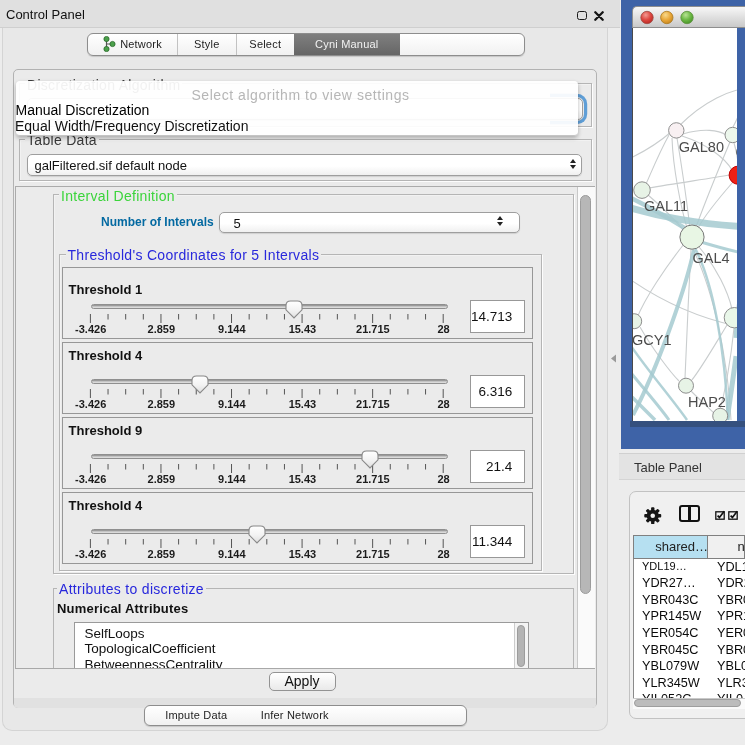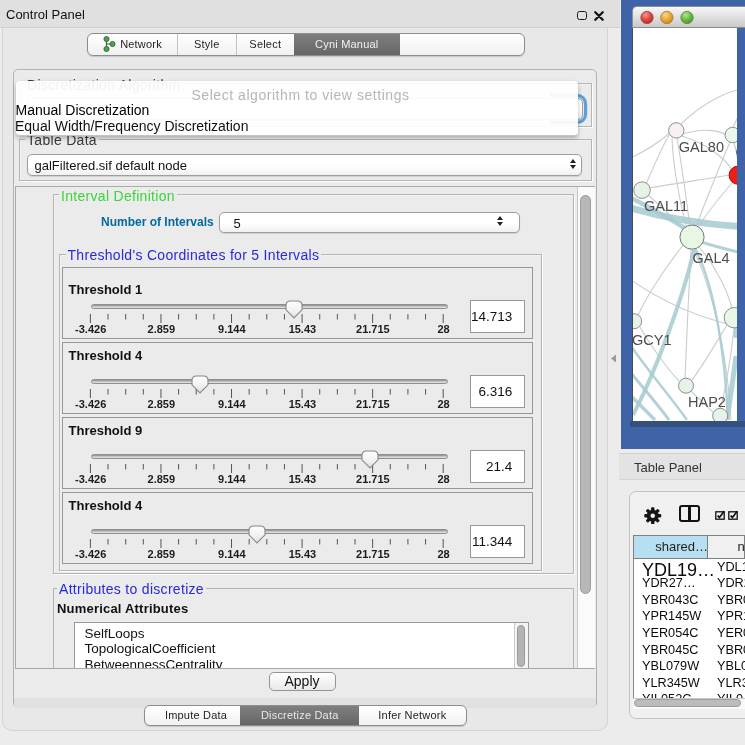--- a/index.html
+++ b/index.html
@@ -252,21 +252,20 @@
     <div style="position:absolute;left:10px;top:3px;font-size:13.5px;color:#111">SelfLoops</div>
     <div style="position:absolute;left:10px;top:18.5px;font-size:13.5px;color:#111">TopologicalCoefficient</div>
     <div style="position:absolute;left:10px;top:34px;font-size:13.5px;color:#111">BetweennessCentrality</div>
     <div style="position:absolute;right:0;top:0;width:14px;height:47px;background:#f4f4f4;border-left:1px solid #ccc"></div>
     <div style="position:absolute;right:2.5px;top:2px;width:8px;height:42px;background:#b4b4b4;border:1px solid #9c9c9c;border-radius:4px"></div>
   </div>
 <div class="abs" style="left:15.4px;top:668px;width:580.1px;height:1px;background:#a8a8a8"></div>
 <div class="abs" style="left:268.5px;top:671.5px;width:67px;height:19.5px;background:linear-gradient(#ffffff,#e9e9e9);border:1px solid #939393;border-radius:5px;display:flex;align-items:center;justify-content:center;font-size:14px;color:#111">Apply</div>
 <div class="tabgrp" style="left:143.5px;top:704.5px;width:323.2px;height:21.5px">
 <div class="tseg" style="width:96.5px;padding-left:7px">Impute Data</div>
-<div class="tseg tdark" style="width:119.3px;color:#e8e8e8">Discretize Data</div>
 <div class="tseg" style="width:107.4px">Infer Network</div>
 </div>
 <svg class="abs" style="left:610px;top:354px" width="7" height="9" viewBox="0 0 7 9">
     <path d="M6 0.5 L1 4.5 L6 8.5 Z" fill="#9a9a9a"></path>
   </svg>
 <div class="abs" style="left:620.5px;top:0;width:124.5px;height:449.2px;background:#3e63a7"></div>
 <div class="abs" style="left:631.5px;top:6.4px;width:113.5px;height:21.6px;background:linear-gradient(#f7f7f7,#c9c9c9);border:1px solid #8e8e8e;border-right:none;border-radius:5px 0 0 0"></div>
 <svg class="abs" style="left:638px;top:9px" width="60" height="17" viewBox="0 0 60 17">
 <defs>
 <radialGradient id="rg" cx="0.4" cy="0.3" r="0.8">
@@ -378,21 +377,21 @@
     <rect x="0.8" y="1.8" width="8.4" height="7.4" fill="none" stroke="#111" stroke-width="1.3"></rect>
     <path d="M2.6 5.6 L4.4 7.4 L9.2 1.2" fill="none" stroke="#111" stroke-width="1.7"></path>
   </svg>
 <svg class="abs" style="left:728.1px;top:509.5px" width="10" height="10" viewBox="0 0 10 10">
     <rect x="0.8" y="1.8" width="8.4" height="7.4" fill="none" stroke="#111" stroke-width="1.3"></rect>
     <path d="M2.6 5.6 L4.4 7.4 L9.2 1.2" fill="none" stroke="#111" stroke-width="1.7"></path>
   </svg>
 <div class="abs" style="left:632.8px;top:535.3px;width:112.2px;height:172.7px;background:#fff;border-left:1px solid #8a8a8a"></div>
 <div class="abs" style="left:632.8px;top:535.3px;width:74.8px;height:23.3px;background:#b6e0f1;border:1px solid #808080;font-size:13px;color:#222;display:flex;align-items:center;justify-content:center;padding-left:23px">shared…</div>
 <div class="abs" style="left:707.6px;top:535.3px;width:37.4px;height:23.3px;background:#f0f0f0;border:1px solid #808080;border-left:none;font-size:13px;color:#222;display:flex;align-items:center;padding-left:30px">n</div>
-<div class="abs" style="left:642px;top:559.8px;font-size:18px;color:#0a0a0a;white-space:nowrap">YDL19…</div>
+<div class="abs" style="left:642px;top:559.8px;font-size:11px;color:#0a0a0a;white-space:nowrap">YDL19…</div>
 <div class="abs" style="left:717px;top:559.8px;font-size:12.7px;color:#0a0a0a;white-space:nowrap">YDL1</div>
 <div class="abs" style="left:642px;top:576.3px;font-size:12.7px;color:#0a0a0a;white-space:nowrap">YDR27…</div>
 <div class="abs" style="left:717px;top:576.3px;font-size:12.7px;color:#0a0a0a;white-space:nowrap">YDR2</div>
 <div class="abs" style="left:642px;top:592.9px;font-size:12.7px;color:#0a0a0a;white-space:nowrap">YBR043C</div>
 <div class="abs" style="left:717px;top:592.9px;font-size:12.7px;color:#0a0a0a;white-space:nowrap">YBR0</div>
 <div class="abs" style="left:642px;top:609.4px;font-size:12.7px;color:#0a0a0a;white-space:nowrap">YPR145W</div>
 <div class="abs" style="left:717px;top:609.4px;font-size:12.7px;color:#0a0a0a;white-space:nowrap">YPR1</div>
 <div class="abs" style="left:642px;top:626.0px;font-size:12.7px;color:#0a0a0a;white-space:nowrap">YER054C</div>
 <div class="abs" style="left:717px;top:626.0px;font-size:12.7px;color:#0a0a0a;white-space:nowrap">YER0</div>
 <div class="abs" style="left:642px;top:642.5px;font-size:12.7px;color:#0a0a0a;white-space:nowrap">YBR045C</div>

